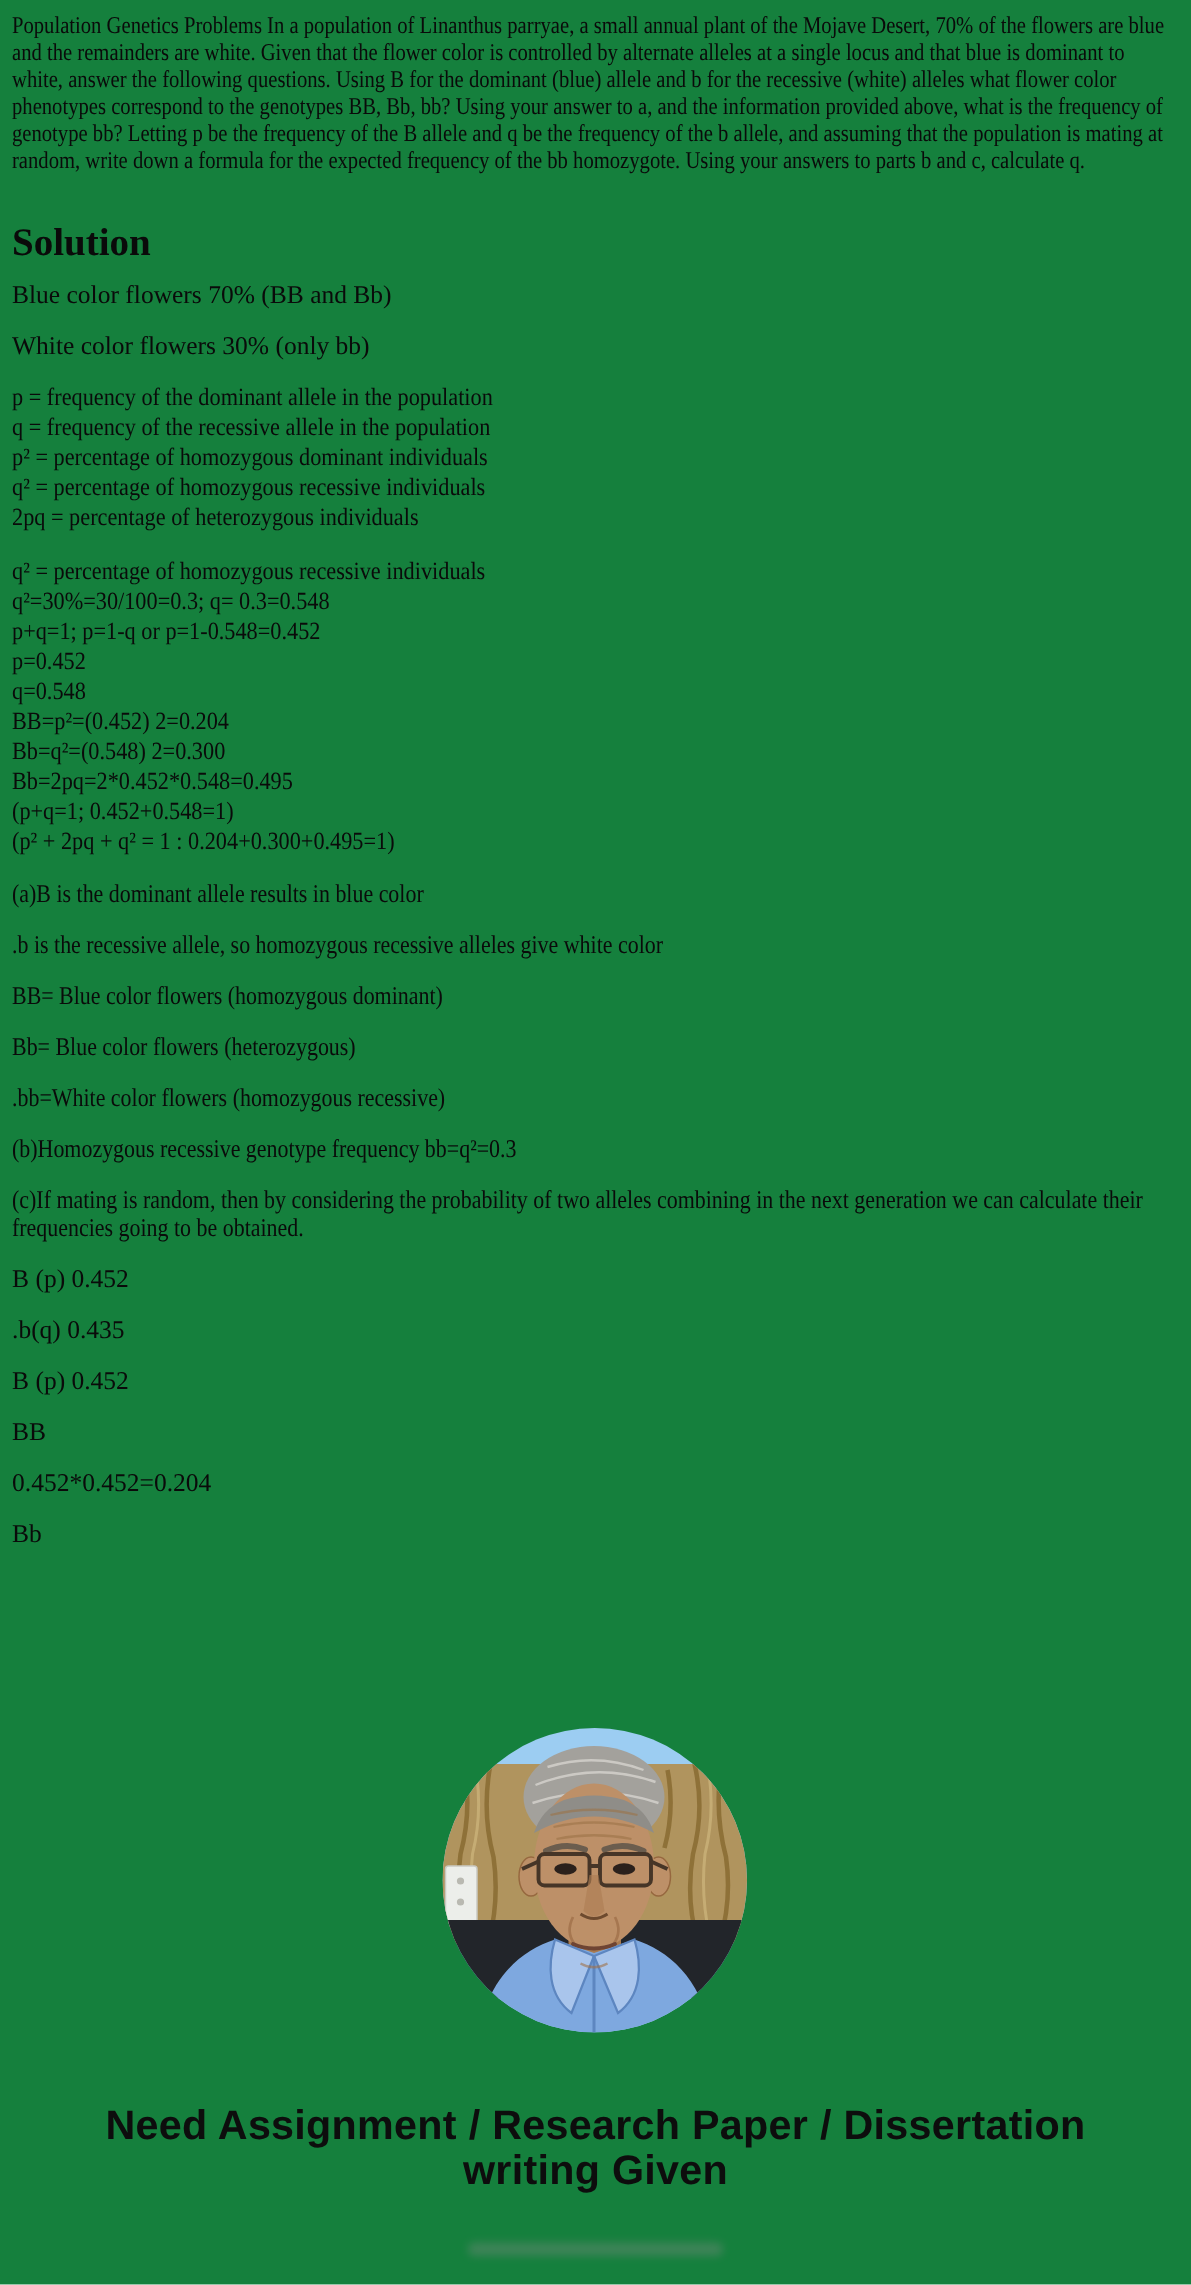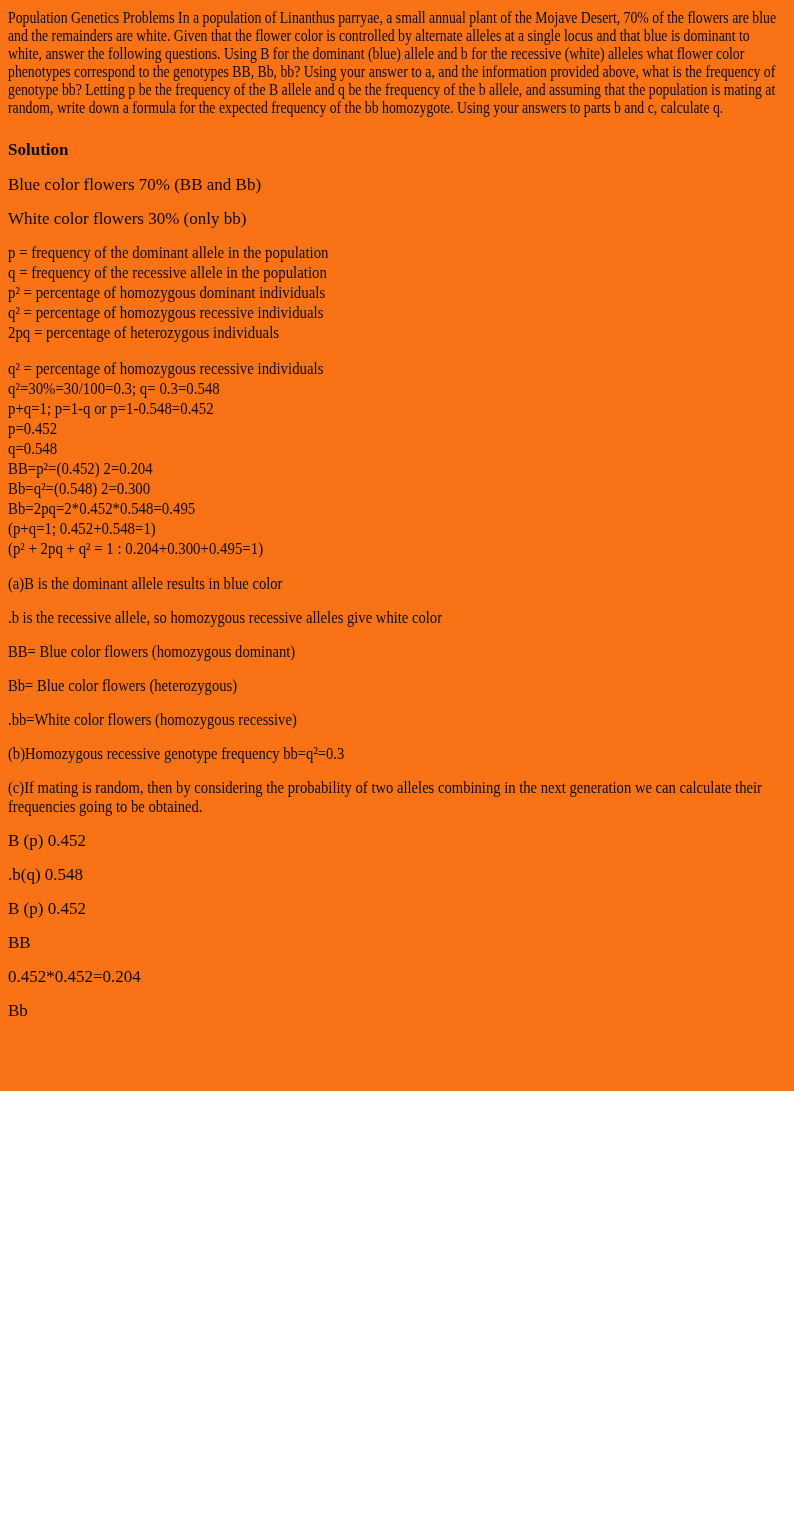--- a/index.html
+++ b/index.html
@@ -1,41 +1,41 @@
 <!DOCTYPE html>
 <html><head>
 <meta charset="utf-8">
 <style>
   html, body { margin: 0; padding: 0; background: #ffffff; }
   .page {
     position: relative;
     width: 794px;
-    height: 1091px;
-    background: #f97316;
+    height: 1523px;
+    background: #15803d;
     overflow: hidden;
     font-family: "Liberation Serif", serif;
     color: #0a0a0a;
   }
   .content { padding: 5px 10px 0 8px; }
 
   
   .condensed {
     transform: scaleX(0.86);
     transform-origin: 0 0;
     width: 116.3%;
   }
   
   .semicond {
     transform: scaleX(0.90);
     transform-origin: 0 0;
     width: 111.1%;
   }
 
   .intro { font-size: 16px; line-height: 18px; margin: 4px 0 0 0; }
-  .heading { font-size: 17px; font-weight: bold; margin: 22px 0 0 0; line-height: 21px; }
+  .heading { font-size: 26px; font-weight: bold; margin: 34px 0 0 0; line-height: 21px; }
   .para { font-size: 17px; line-height: 19px; margin: 15px 0 0 0; }
   .para i { font-style: italic; }
   .block { font-size: 16.5px; line-height: 20px; margin: 15px 0 0 0; }
   .block.calc { margin-top: 16px; }
 
   .avatar {
     position: absolute;
     left: 295px;
     top: 1152px;
     width: 203px;
@@ -107,21 +107,21 @@
 
     <p class="para condensed">(a)B is the dominant allele results in blue color</p>
     <p class="para condensed">.b is the recessive allele, so homozygous recessive alleles give white color</p>
     <p class="para condensed">BB= Blue color flowers (homozygous dominant)</p>
     <p class="para condensed">Bb= Blue color flowers (heterozygous)</p>
     <p class="para condensed">.bb=White color flowers (homozygous recessive)</p>
     <p class="para condensed">(b)Homozygous recessive genotype frequency bb=q²=0.3</p>
     <p class="para condensed">(c)If mating is random, then by considering the probability of two alleles combining in the next generation we can calculate their frequencies going to be obtained.</p>
 
     <p class="para">B (p) 0.452</p>
-    <p class="para">.b(q) 0.548</p>
+    <p class="para">.b(q) 0.435</p>
     <p class="para">B (p) 0.452</p>
     <p class="para">BB</p>
     <p class="para">0.452*0.452=0.204</p>
     <p class="para">Bb</p>
   </div>
 
   <div class="avatar">
     <svg width="203" height="203" viewBox="0 0 203 203" xmlns="http://www.w3.org/2000/svg">
       <defs>
         <clipPath id="circ">
@@ -198,17 +198,18 @@
         <path d="M87,126 q-5,10 1,18" stroke="#a0714a" stroke-width="1.8" fill="none" opacity="0.8"></path>
         <path d="M115,126 q5,10 -1,18" stroke="#a0714a" stroke-width="1.8" fill="none" opacity="0.8"></path>
 
         <path d="M87,144 q14,6 28,0" stroke="#6e4433" stroke-width="2.6" fill="none" stroke-linecap="round"></path>
         <path d="M92,157 q9,5 18,0" stroke="#a0714a" stroke-width="1.5" fill="none" opacity="0.6"></path>
       </g>
     </svg>
   </div>
 
   <div class="footer">
+    <div>Need Assignment / Research Paper / Dissertation</div>
     <div>writing Given</div>
   </div>
 
   <div class="smudge"></div>
 </div>
 
 </body></html>

